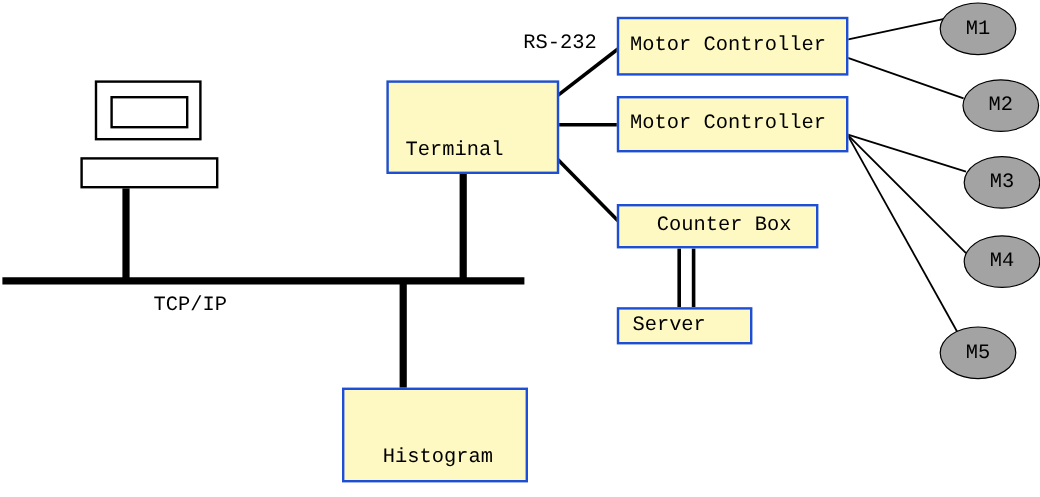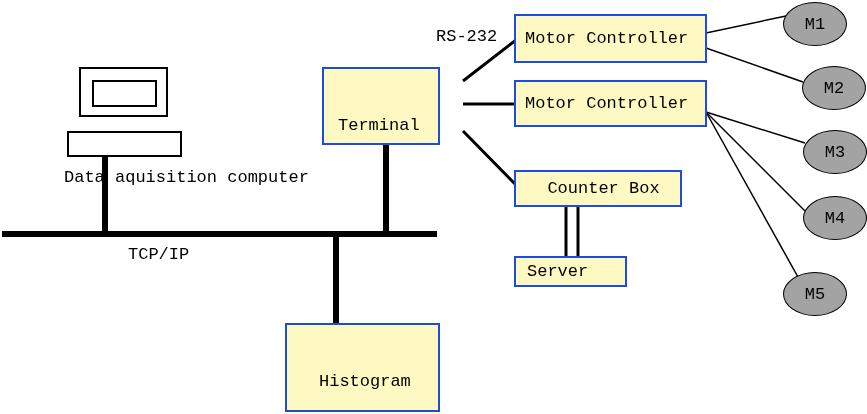--- a/index.html
+++ b/index.html
@@ -58,26 +58,26 @@
     justify-content: center;
     font-size: 17px;
     width: 64px;
     height: 44px;
   }
   
   .monitor  { left: 79px;  top: 67px;  width: 89px;  height: 50px; }
   .screen   { left: 92px;  top: 80px;  width: 65px;  height: 27px; border-width: 2px; }
   .keyboard { left: 67px;  top: 131px; width: 115px; height: 26px; }
   
-  .terminal-server { left: 322px; top: 67px;  width: 118px; height: 78px; padding: 12px 0 0 14px; }
+  .terminal-server { left: 322px; top: 67px;  width: 144px; height: 78px; padding: 12px 0 0 14px; }
   .motor-1         { left: 514px; top: 14px;  width: 193px; height: 49px; padding-left: 9px; }
   .motor-2         { left: 514px; top: 80px;  width: 193px; height: 47px; padding-left: 9px; }
   .counter-box     { left: 514px; top: 170px; width: 168px; height: 37px; padding-left: 11px; justify-content: center; }
   .counter         { left: 514px; top: 256px; width: 113px; height: 31px; padding-left: 11px; }
-  .histogram       { left: 285px; top: 323px; width: 155px; height: 89px; padding: 12px 0 0 32px; }
+  .histogram       { left: 285px; top: 323px; width: 155px; height: 79px; padding: 12px 0 0 32px; }
   
   .m1 { left: 783px; top: 2px; }
   .m2 { left: 802px; top: 66px; }
   .m3 { left: 803px; top: 130px; }
   .m4 { left: 803px; top: 196px; }
   .m5 { left: 783px; top: 272px; }
   
   .computer-label { left: 64px;  top: 169px; }
   .rs232-label    { left: 436px; top: 28px; }
   .tcpip-label    { left: 128px; top: 246px; }
@@ -105,21 +105,20 @@
     <line x1="706" y1="112" x2="805" y2="211" stroke="#000" stroke-width="1.5"></line>
     <line x1="706" y1="112" x2="803" y2="286" stroke="#000" stroke-width="1.5"></line>
 
     <line x1="566" y1="207" x2="566" y2="256" stroke="#000" stroke-width="3"></line>
     <line x1="578" y1="207" x2="578" y2="256" stroke="#000" stroke-width="3"></line>
   </svg>
 
   <div class="shape monitor"></div>
   <div class="shape screen"></div>
   <div class="shape keyboard"></div>
-  <div class="label computer-label">Data aquisition computer</div>
 
   <div class="label rs232-label">RS-232</div>
   <div class="label tcpip-label">TCP/IP</div>
 
   <div class="box terminal-server">
     <div>Terminal</div>
   </div>
 
   <div class="box vcenter motor-1">
     <span>Motor Controller</span>

